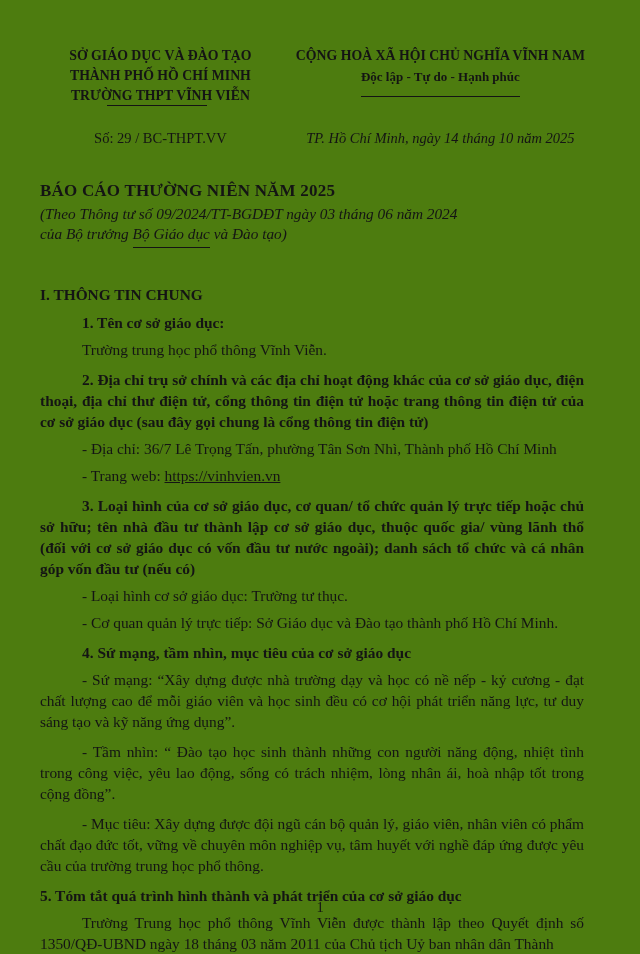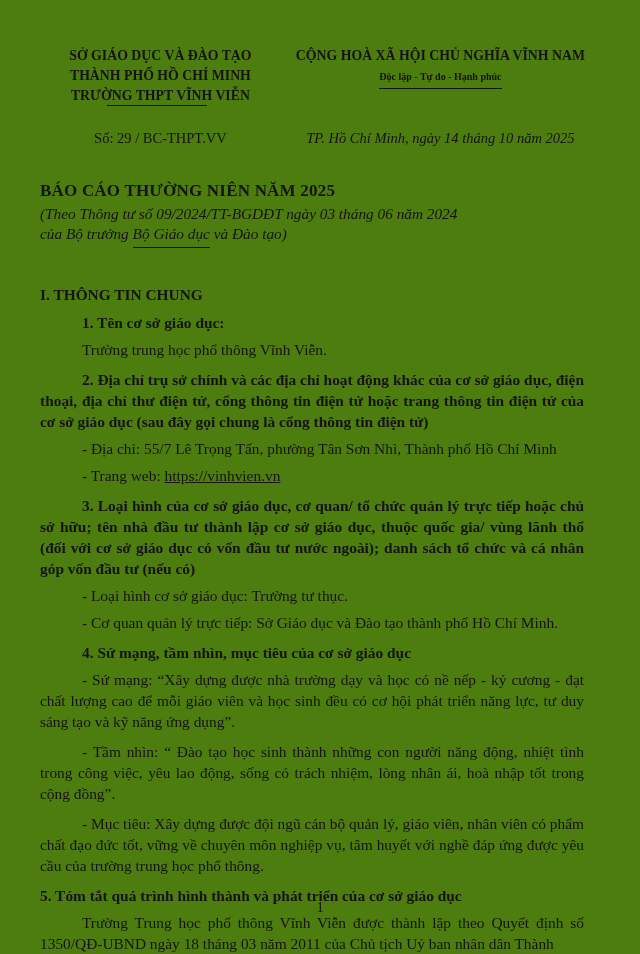--- a/index.html
+++ b/index.html
@@ -21,22 +21,22 @@
   .nat-header{display:flex;width:100%;}
   .nh-left{width:43%;text-align:center;}
   .nh-right{width:57%;text-align:center;}
   .nh-line{font-weight:bold;font-size:13.8px;line-height:20px;white-space:nowrap;}
   .org-name{position:relative;display:inline-block;}
   .org-name::after{
     content:"";position:absolute;left:20%;right:24%;bottom:0px;
     border-bottom:1.4px solid #141414;
   }
   .motto{
-    display:inline-block;font-weight:bold;font-size:10px;
-    border-bottom:1.4px solid #141414;padding-bottom:1px;line-height:21px;
+    display:inline-block;font-weight:bold;font-size:13px;
+    border-bottom:1.4px solid #141414;padding-bottom:9px;line-height:21px;
   }
   .meta-row{display:flex;width:100%;margin-top:24px;}
   .doc-number{width:43%;text-align:center;font-size:14.5px;white-space:nowrap;}
   .place-date{width:57%;text-align:center;font-style:italic;font-size:14.5px;white-space:nowrap;}
   
   .title-block{margin-top:34px;text-align:left;}
   .doc-title{font-weight:bold;font-size:17px;letter-spacing:.2px;}
   .doc-subtitle{font-style:italic;font-size:15.3px;line-height:20px;margin-top:3px;}
   .u{border-bottom:1.3px solid #141414;padding-bottom:5px;}
   
@@ -83,21 +83,21 @@
     </div>
   </div>
 
   <div class="body-text">
     <div class="h-section">I. THÔNG TIN CHUNG</div>
 
     <p class="para para-bold">1. Tên cơ sở giáo dục:</p>
     <p class="para">Trường trung học phổ thông Vĩnh Viễn.</p>
 
     <p class="para para-bold gap">2. Địa chỉ trụ sở chính và các địa chỉ hoạt động khác của cơ sở giáo dục, điện thoại, địa chỉ thư điện tử, cổng thông tin điện tử hoặc trang thông tin điện tử của cơ sở giáo dục (sau đây gọi chung là cổng thông tin điện tử)</p>
-    <p class="para">- Địa chỉ: 55/7 Lê Trọng Tấn, phường Tân Sơn Nhì, Thành phố Hồ Chí Minh</p>
+    <p class="para">- Địa chỉ: 36/7 Lê Trọng Tấn, phường Tân Sơn Nhì, Thành phố Hồ Chí Minh</p>
     <p class="para"><span>- Trang web: </span><span class="weblink">https://vinhvien.vn</span></p>
 
     <p class="para para-bold gap">3. Loại hình của cơ sở giáo dục, cơ quan/ tổ chức quản lý trực tiếp hoặc chủ sở hữu; tên nhà đầu tư thành lập cơ sở giáo dục, thuộc quốc gia/ vùng lãnh thổ (đối với cơ sở giáo dục có vốn đầu tư nước ngoài); danh sách tổ chức và cá nhân góp vốn đầu tư (nếu có)</p>
     <p class="para">- Loại hình cơ sở giáo dục: Trường tư thục.</p>
     <p class="para">- Cơ quan quản lý trực tiếp: Sở Giáo dục và Đào tạo thành phố Hồ Chí Minh.</p>
 
     <p class="para para-bold gap">4. Sứ mạng, tầm nhìn, mục tiêu của cơ sở giáo dục</p>
     <p class="para">- Sứ mạng: “Xây dựng được nhà trường dạy và học có nề nếp - kỷ cương - đạt chất lượng cao để mỗi giáo viên và học sinh đều có cơ hội phát triển năng lực, tư duy sáng tạo và kỹ năng ứng dụng”.</p>
     <p class="para gap">- Tầm nhìn: “ Đào tạo học sinh thành những con người năng động, nhiệt tình trong công việc, yêu lao động, sống có trách nhiệm, lòng nhân ái, hoà nhập tốt trong cộng đồng”.</p>
     <p class="para gap">- Mục tiêu: Xây dựng được đội ngũ cán bộ quản lý, giáo viên, nhân viên có phẩm chất đạo đức tốt, vững về chuyên môn nghiệp vụ, tâm huyết với nghề đáp ứng được yêu cầu của trường trung học phổ thông.</p>

